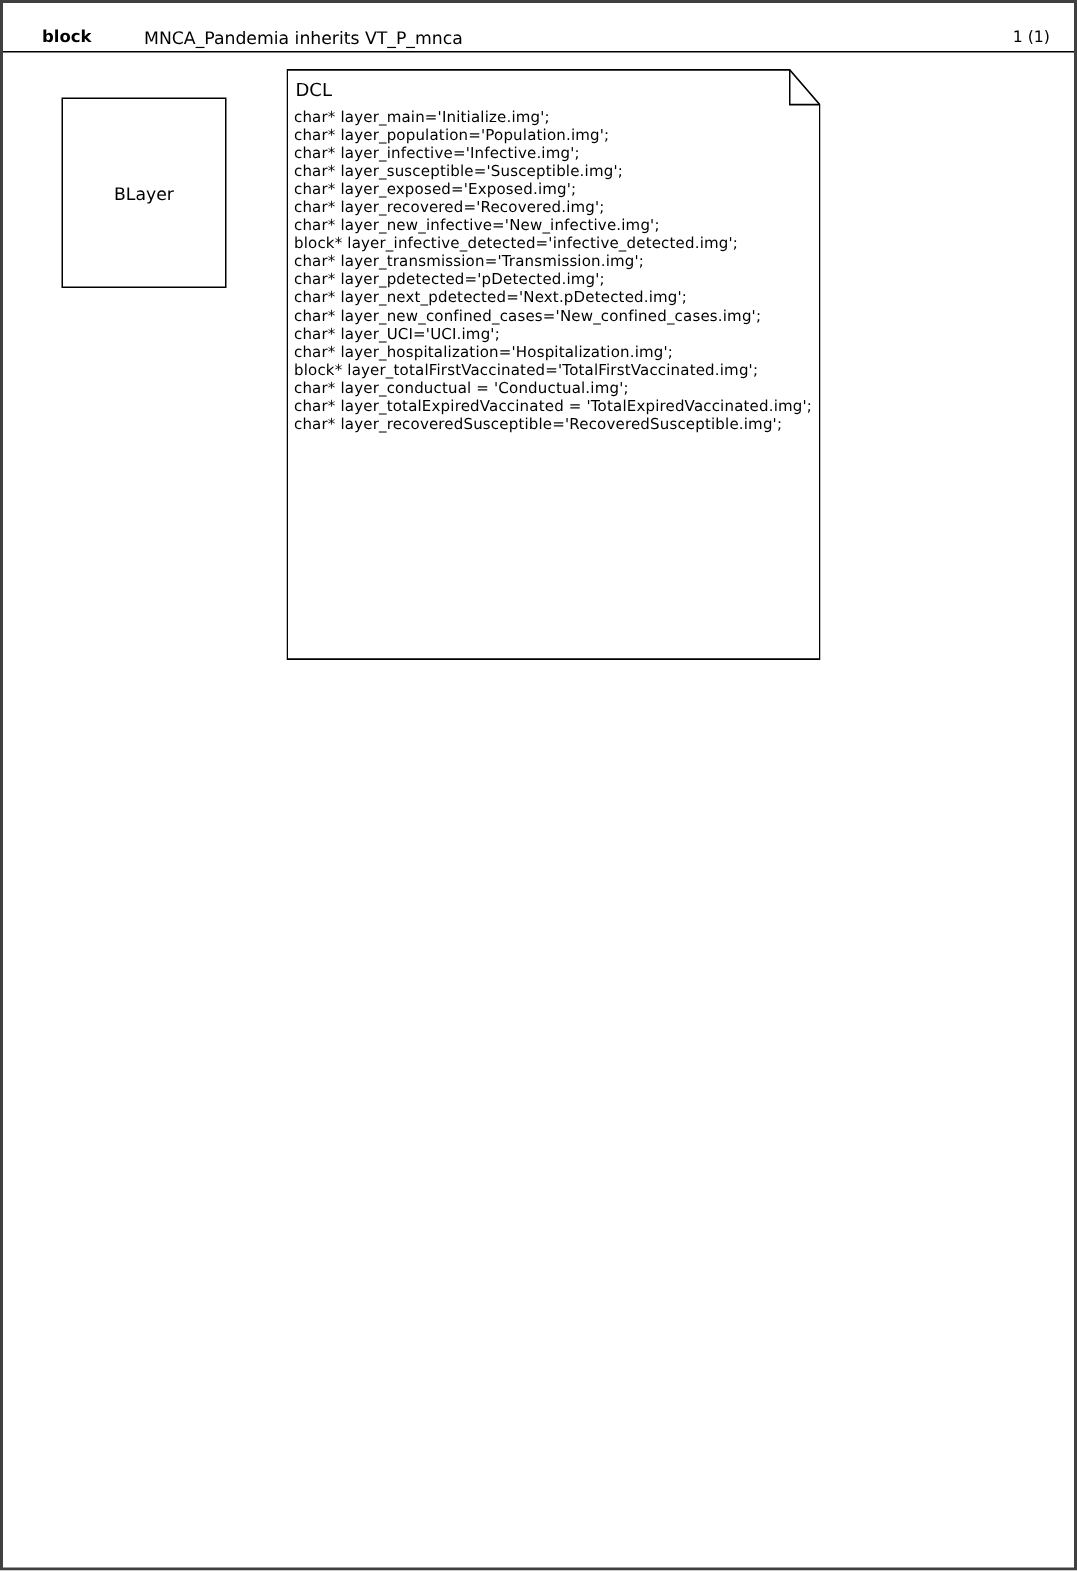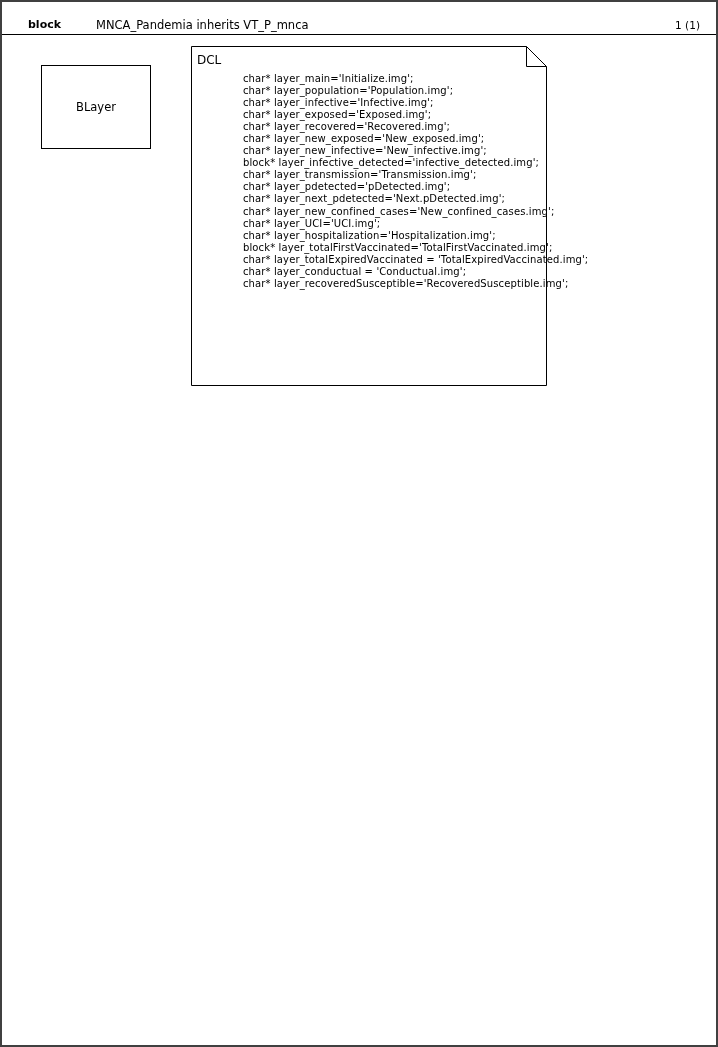--- a/index.html
+++ b/index.html
@@ -62,21 +62,21 @@
     width: 100%;
     height: 0;
     border-top: 1px solid #000000;
   }
   
   .blayer-box {
     position: absolute;
     left: 39px;
     top: 63px;
     width: 110px;
-    height: 84px;
+    height: 127px;
     box-sizing: border-box;
     border: 1px solid #000000;
     background: #ffffff;
   }
   .blayer-label {
     position: absolute;
     left: 0;
     top: 0;
     width: 100%;
     height: 100%;
@@ -85,21 +85,21 @@
     justify-content: center;
     font-size: 11.5px;
     color: #000000;
   }
   
   .note {
     position: absolute;
     left: 189px;
     top: 44px;
     width: 356px;
-    height: 340px;
+    height: 394px;
     box-sizing: border-box;
     background: #ffffff;
   }
   .note-shape {
     position: absolute;
     left: 0;
     top: 0;
     width: 100%;
     height: 100%;
   }
@@ -116,21 +116,20 @@
     left: 5px;
     top: 27px;
     right: 4px;
   }
   .decl-line {
     font-size: 10px;
     line-height: 12.05px;
     color: #000000;
     white-space: pre;
     letter-spacing: 0.12px;
-    margin-left: 47px;
   }
 </style>
 </head>
 <body>
 
 <div id="page">
 
   <div class="frame-header">
     <div class="frame-kind">block</div>
     <div class="frame-title">MNCA_Pandemia inherits VT_P_mnca</div>
@@ -145,31 +144,31 @@
   <div class="note">
     <svg class="note-shape" viewBox="0 0 356 340" preserveAspectRatio="none">
       <path d="M0.5,0.5 L335.5,0.5 L355.5,20.5 L355.5,339.5 L0.5,339.5 Z" fill="#ffffff" stroke="#000000" stroke-width="1"></path>
       <path d="M335.5,0.5 L335.5,20.5 L355.5,20.5" fill="none" stroke="#000000" stroke-width="1"></path>
     </svg>
     <div class="note-title">DCL</div>
     <div class="note-body">
       <div class="decl-line">char* layer_main='Initialize.img';</div>
       <div class="decl-line">char* layer_population='Population.img';</div>
       <div class="decl-line">char* layer_infective='Infective.img';</div>
+      <div class="decl-line">char* layer_susceptible='Susceptible.img';</div>
       <div class="decl-line">char* layer_exposed='Exposed.img';</div>
       <div class="decl-line">char* layer_recovered='Recovered.img';</div>
-      <div class="decl-line">char* layer_new_exposed='New_exposed.img';</div>
       <div class="decl-line">char* layer_new_infective='New_infective.img';</div>
       <div class="decl-line">block* layer_infective_detected='infective_detected.img';</div>
       <div class="decl-line">char* layer_transmission='Transmission.img';</div>
       <div class="decl-line">char* layer_pdetected='pDetected.img';</div>
       <div class="decl-line">char* layer_next_pdetected='Next.pDetected.img';</div>
       <div class="decl-line">char* layer_new_confined_cases='New_confined_cases.img';</div>
       <div class="decl-line">char* layer_UCI='UCI.img';</div>
       <div class="decl-line">char* layer_hospitalization='Hospitalization.img';</div>
       <div class="decl-line">block* layer_totalFirstVaccinated='TotalFirstVaccinated.img';</div>
+      <div class="decl-line">char* layer_conductual = 'Conductual.img';</div>
       <div class="decl-line">char* layer_totalExpiredVaccinated = 'TotalExpiredVaccinated.img';</div>
-      <div class="decl-line">char* layer_conductual = 'Conductual.img';</div>
       <div class="decl-line">char* layer_recoveredSusceptible='RecoveredSusceptible.img';</div>
     </div>
   </div>
 
 </div>
 
 </body></html>

